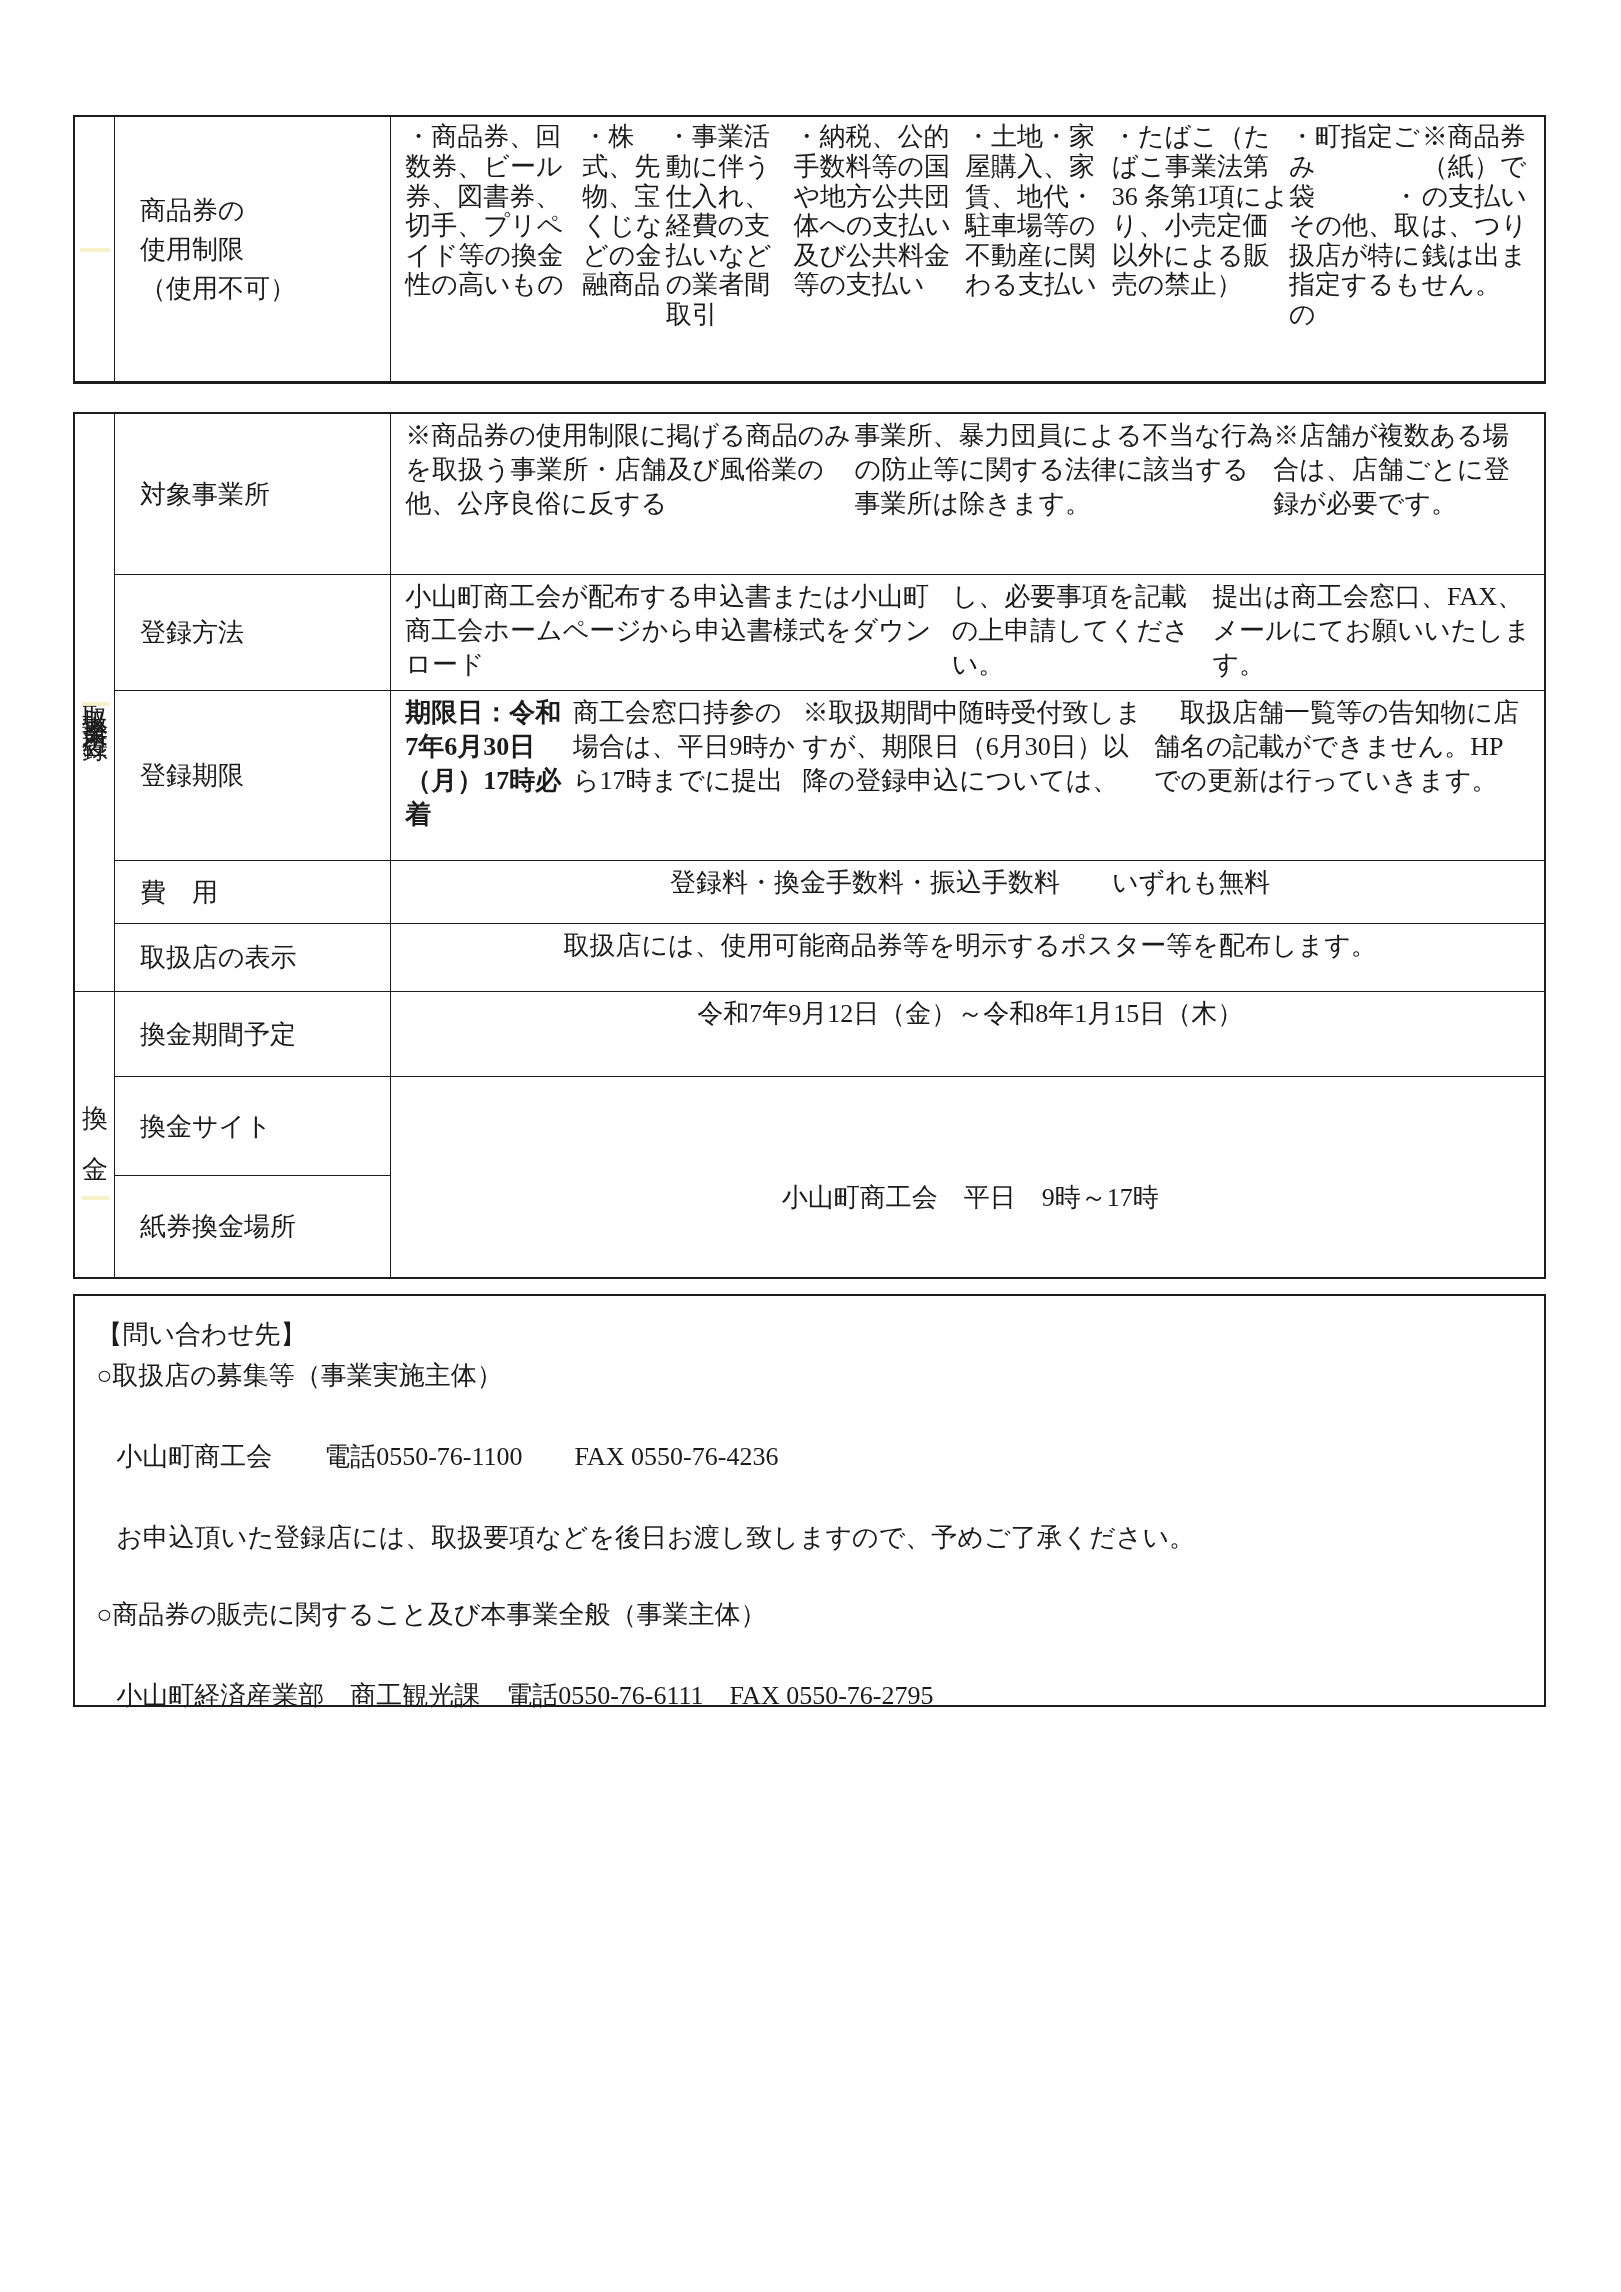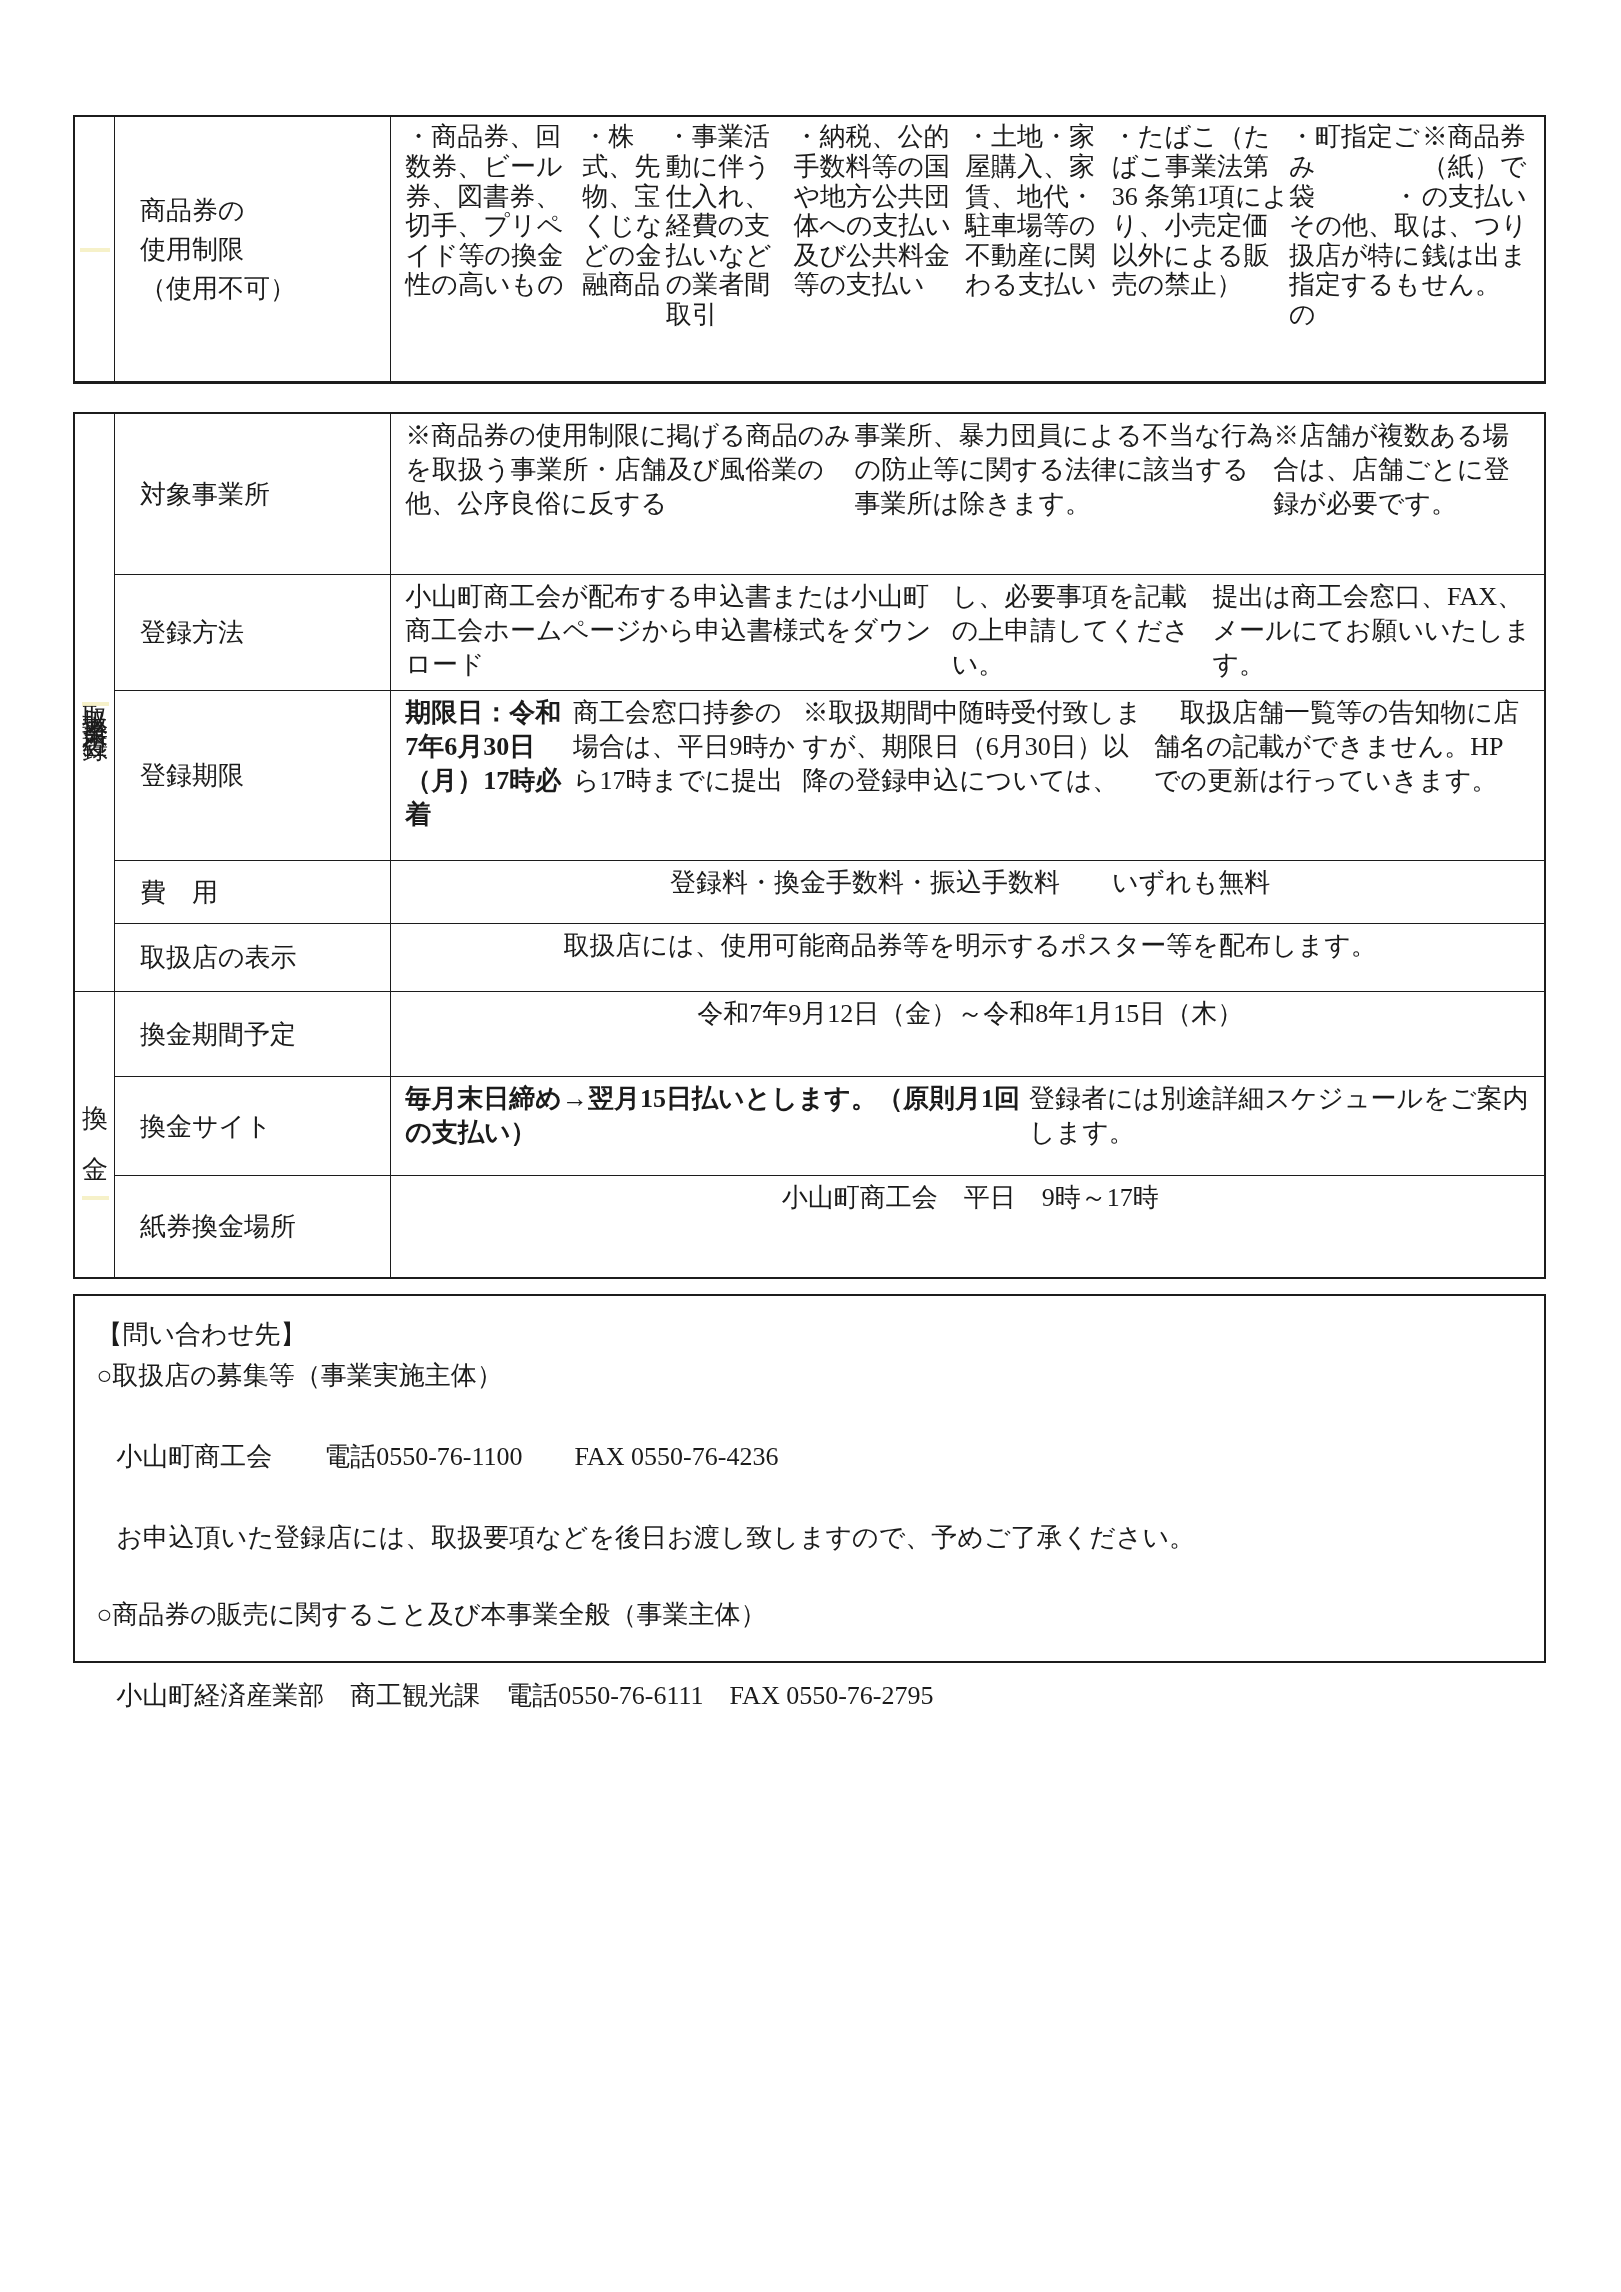--- a/index.html
+++ b/index.html
@@ -70,21 +70,21 @@
   }
   
   #table2{
     top:412px;height:867px;
     grid-template-columns:40px 276px 1fr;
     grid-template-rows:161px 116px 170px 63px 68px 85px 99px 1fr;
   }
   
   #contact-box{
     position:absolute;
-    left:73px;top:1294px;width:1473px;height:369px;
+    left:73px;top:1294px;width:1473px;height:413px;
     border:2.7px solid #1c1c1c;
     box-sizing:border-box;
     background:#ffffff;
     padding:18px 21.5px 0 21.5px;
     font-size:26px;
     line-height:41px;
   }
   .indent-1{padding-left:19.7px;margin-top:40px;}
   .group-spacer{height:36px;}
 </style>
@@ -158,24 +158,20 @@
     <div class="cell last-col content-cell" style="grid-row:5;grid-column:3;">
       <div>取扱店には、使用可能商品券等を明示するポスター等を配布します。</div>
     </div>
 
     <div class="cell label-cell" style="grid-row:6;grid-column:2;">換金期間予定</div>
     <div class="cell last-col content-cell" style="grid-row:6;grid-column:3;">
       <div>令和7年9月12日（金）～令和8年1月15日（木）</div>
     </div>
 
     <div class="cell label-cell" style="grid-row:7;grid-column:2;text-align:center;">換金サイト</div>
-    <div class="cell last-col content-cell" style="grid-row:7;grid-column:3;">
-      <div class="bold">毎月末日締め→翌月15日払いとします。（原則月1回の支払い）</div>
-      <div>登録者には別途詳細スケジュールをご案内します。</div>
-    </div>
 
     <div class="cell label-cell last-row" style="grid-row:8;grid-column:2;">紙券換金場所</div>
     <div class="cell last-col last-row content-cell" style="grid-row:8;grid-column:3;">
       <div>小山町商工会　平日　9時～17時</div>
     </div>
   </div>
 
   <div id="contact-box">
     <div>【問い合わせ先】</div>
     <div>○取扱店の募集等（事業実施主体）</div>

